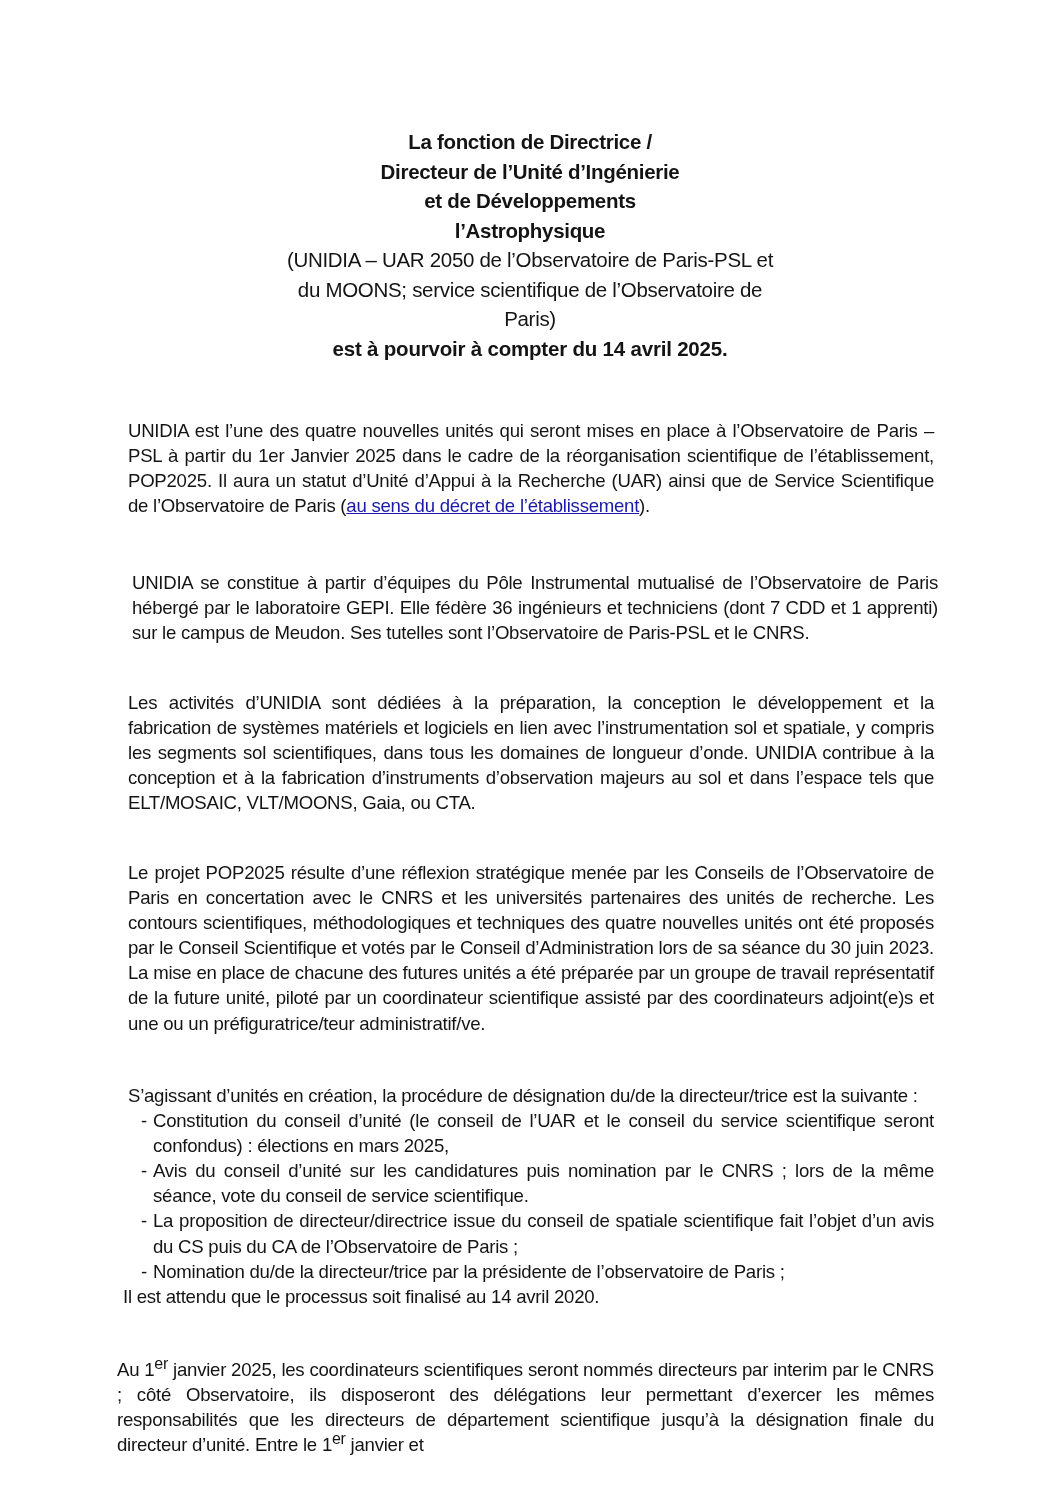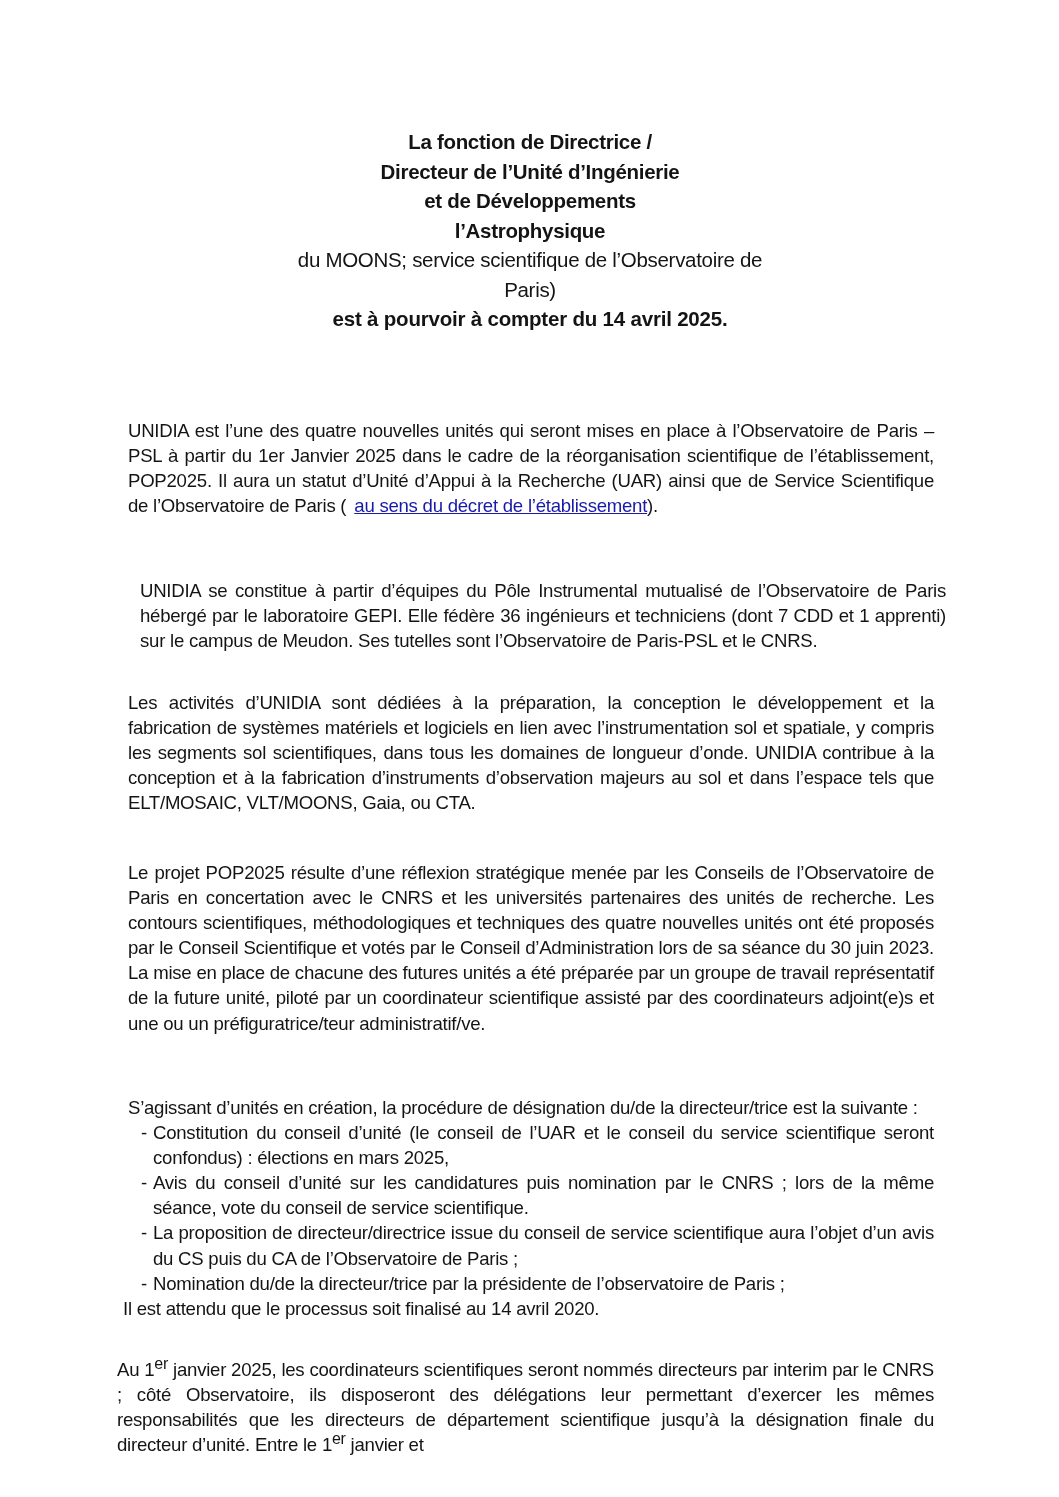--- a/index.html
+++ b/index.html
@@ -3,53 +3,54 @@
 <meta charset="utf-8">
 <style>
   html, body { margin: 0; padding: 0; background: #ffffff; }
   body { width: 1059px; height: 1497px; position: relative; overflow: hidden;
          font-family: "Liberation Sans", "DejaVu Sans", sans-serif; color: #141414; }
   .title-block { position: absolute; top: 127px; left: 230px; width: 600px; text-align: center; }
   .title-block .t { font-size: 20.5px; font-weight: bold; line-height: 29.5px; letter-spacing: -0.3px; }
   .title-block .sub { font-size: 20.5px; font-weight: normal; line-height: 29.5px; letter-spacing: -0.3px; }
   .title-block .tail { font-size: 20.5px; font-weight: bold; line-height: 29.5px; letter-spacing: -0.2px; }
   .para { position: absolute; left: 128px; width: 806px; font-size: 18.6px; line-height: 25.1px;
-          text-align: justify; letter-spacing: -0.25px; margin-top: 12px; }
+          text-align: justify; letter-spacing: -0.25px; }
   .para.wide { left: 117px; width: 817px; }
-  .link { color: #1a1aa8; text-decoration: underline; margin-left: 8px; }
+  .link { color: #1a1aa8; text-decoration: underline; }
   .list { margin: 0; padding: 0; list-style: none; }
   .list li { position: relative; padding-left: 25px; text-align: justify; }
   .list li .dash { position: absolute; left: 13px; top: 0; }
   sup { font-size: 16px; line-height: 0; vertical-align: 7px; }
 </style>
 </head>
 <body>
 
 <div class="title-block">
   <div class="t">La fonction de Directrice /</div>
   <div class="t">Directeur de l’Unité d’Ingénierie</div>
   <div class="t">et de Développements</div>
   <div class="t">l’Astrophysique</div>
+  <div class="sub">(UNIDIA – UAR 2050 de l’Observatoire de Paris-PSL et</div>
   <div class="sub">du MOONS; service scientifique de l’Observatoire de</div>
   <div class="sub">Paris)</div>
   <div class="tail">est à pourvoir à compter du 14 avril 2025.</div>
 </div>
 
 <p class="para" style="top:418px;margin:0;"><span>UNIDIA est l’une des quatre nouvelles unités qui seront mises en place à l’Observatoire de Paris – PSL à partir du 1er Janvier 2025 dans le cadre de la réorganisation scientifique de l’établissement, POP2025. Il aura un statut d’Unité d’Appui à la Recherche (UAR) ainsi que de Service Scientifique de l’Observatoire de Paris (</span><a class="link" style="color: rgb(26, 26, 168);">au sens du décret de l’établissement</a><span>).</span></p>
 
-<p class="para" style="top:566px;margin:12px;">UNIDIA se constitue à partir d’équipes du Pôle Instrumental mutualisé de l’Observatoire de Paris hébergé par le laboratoire GEPI. Elle fédère 36 ingénieurs et techniciens (dont 7 CDD et 1 apprenti) sur le campus de Meudon. Ses tutelles sont l’Observatoire de Paris-PSL et le CNRS.</p>
+<p class="para" style="top:566px;margin:4px;">UNIDIA se constitue à partir d’équipes du Pôle Instrumental mutualisé de l’Observatoire de Paris hébergé par le laboratoire GEPI. Elle fédère 36 ingénieurs et techniciens (dont 7 CDD et 1 apprenti) sur le campus de Meudon. Ses tutelles sont l’Observatoire de Paris-PSL et le CNRS.</p>
 
 <p class="para" style="top:690px;margin:0;">Les activités d’UNIDIA sont dédiées à la préparation, la conception le développement et la fabrication de systèmes matériels et logiciels en lien avec l’instrumentation sol et spatiale, y compris les segments sol scientifiques, dans tous les domaines de longueur d’onde. UNIDIA contribue à la conception et à la fabrication d’instruments d’observation majeurs au sol et dans l’espace tels que ELT/MOSAIC, VLT/MOONS, Gaia, ou CTA.</p>
 
 <p class="para" style="top:860px;margin:0;">Le projet POP2025 résulte d’une réflexion stratégique menée par les Conseils de l’Observatoire de Paris en concertation avec le CNRS et les universités partenaires des unités de recherche. Les contours scientifiques, méthodologiques et techniques des quatre nouvelles unités ont été proposés par le Conseil Scientifique et votés par le Conseil d’Administration lors de sa séance du 30 juin 2023. La mise en place de chacune des futures unités a été préparée par un groupe de travail représentatif de la future unité, piloté par un coordinateur scientifique assisté par des coordinateurs adjoint(e)s et une ou un préfiguratrice/teur administratif/ve.</p>
 
 <div class="para" style="top:1083px;">
   <div>S’agissant d’unités en création, la procédure de désignation du/de la directeur/trice est la suivante :</div>
   <ul class="list">
     <li><span class="dash">-</span><span>Constitution du conseil d’unité (le conseil de l’UAR et le conseil du service scientifique seront confondus) : élections en mars 2025,</span></li>
     <li><span class="dash">-</span><span>Avis du conseil d’unité sur les candidatures puis nomination par le CNRS ; lors de la même séance, vote du conseil de service scientifique.</span></li>
-    <li><span class="dash">-</span><span>La proposition de directeur/directrice issue du conseil de service scientifique aura l’objet d’un avis du CS puis du CA de l’Observatoire de Paris ;</span></li>
+    <li><span class="dash">-</span><span>La proposition de directeur/directrice issue du conseil de spatiale scientifique fait l’objet d’un avis du CS puis du CA de l’Observatoire de Paris ;</span></li>
     <li><span class="dash">-</span><span>Nomination du/de la directeur/trice par la présidente de l’observatoire de Paris ;</span></li>
   </ul>
   <div style="margin-left:-5px;">Il est attendu que le processus soit finalisé au 14 avril 2020.</div>
 </div>
 
 <p class="para wide" style="top:1357px;margin:0;"><span>Au 1</span><sup>er</sup><span> janvier 2025, les coordinateurs scientifiques seront nommés directeurs par interim par le CNRS ; côté Observatoire, ils disposeront des délégations leur permettant d’exercer les mêmes responsabilités que les directeurs de département scientifique jusqu’à la désignation finale du directeur d’unité. Entre le 1</span><sup>er</sup><span> janvier et</span></p>
 
 </body></html>

